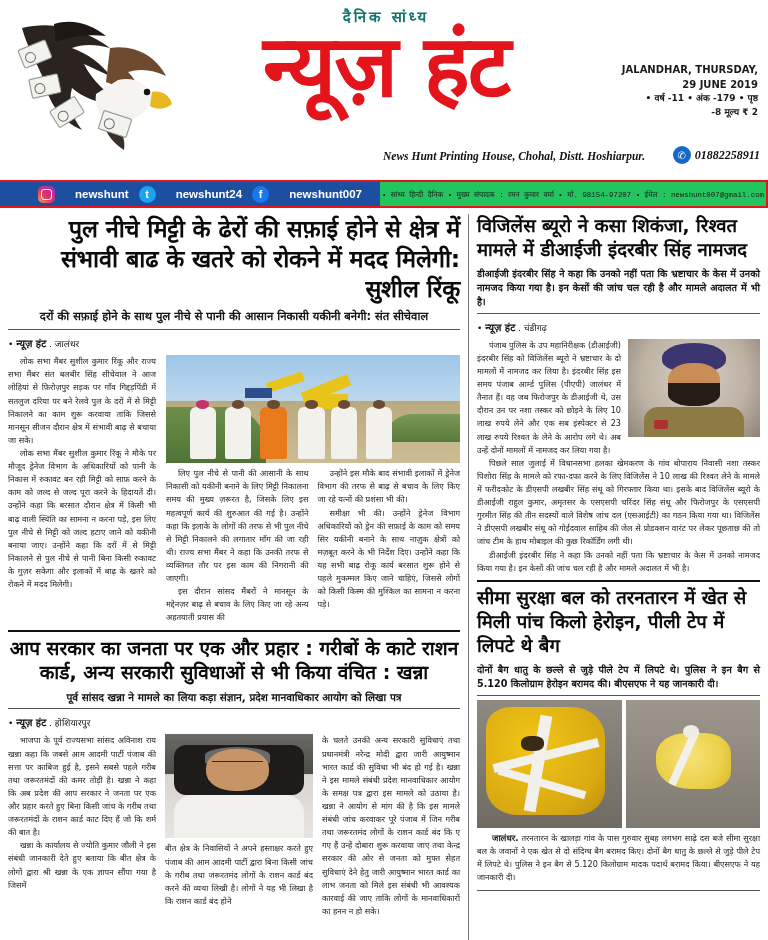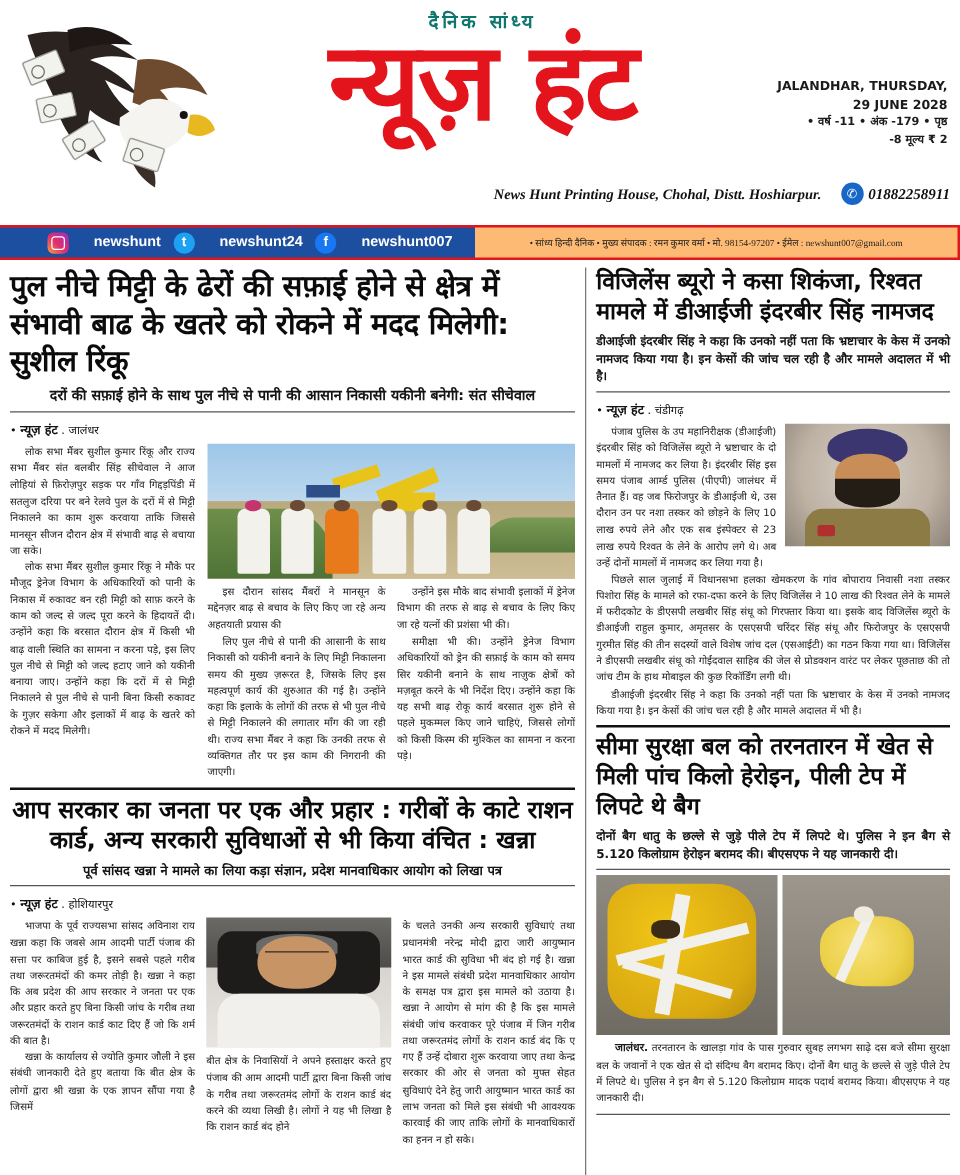--- a/index.html
+++ b/index.html
@@ -81,21 +81,21 @@
     font-family: "DejaVu Sans", sans-serif;
     font-size: 9px;
     font-weight: 700;
     color: #1b1b1b;
     line-height: 1.5;
   }
   .dateline .big { font-size: 10px; }
 
   .imprint-line {
     position: absolute;
-    left: 395px; top: 150px;
+    left: 383px; top: 150px;
     font-family: "Liberation Serif", serif;
     font-style: italic;
     font-weight: 700;
     font-size: 11.5px;
     color: #111;
     white-space: nowrap;
   }
   .phone-wrap {
     position: absolute;
     right: 8px; top: 146px;
@@ -150,25 +150,25 @@
     content:""; width:9px;height:9px;border:1.6px solid #fff;border-radius:3px;
   }
   .tw { background: #1da1f2; border-radius: 50%; }
   .fb { background: #1877f2; border-radius: 50%; }
   .shandle {
     color: #fff; font-size: 11.5px; font-weight: 700;
     font-family: "Liberation Sans", sans-serif;
   }
   .social-right {
     flex: 1;
-    background: #fdba74;
+    background: #22c55e;
     border: 2px solid #e3141b;
     border-left: none;
     display: flex; align-items: center; justify-content: center;
-    font-family: Liberation Serif, serif;
+    font-family: Liberation Mono, monospace;
     font-size: 7.4px;
     color: #1a1a1a;
     white-space: nowrap;
     letter-spacing: 0;
   }
 
   
   .content {
     display: flex;
     width: 768px;
@@ -182,21 +182,21 @@
   .hr-thick { border: 0; border-top: 2px solid #111; margin: 5px 0 4px 0; }
   .hr-thin  { border: 0; border-top: 1px solid #555; margin: 4px 0; }
 
   
   .headline-xl {
     font-family: "DejaVu Sans", sans-serif;
     font-weight: 700;
     font-size: 23.5px;
     line-height: 1.28;
     color: #0b0b0b;
-    text-align: left;
+    text-align: right;
     letter-spacing: -.2px;
   }
   .headline-lg {
     font-family: "DejaVu Sans", sans-serif;
     font-weight: 700;
     font-size: 19px;
     line-height: 1.3;
     color: #0b0b0b;
     text-align: center;
   }
@@ -335,21 +335,21 @@
       <div class="money-note mn4"></div>
     </div>
 
     <div class="title-block">
       <div class="daily-sandhya">दैनिक  सांध्य</div>
       <div class="paper-name">न्यूज़ हंट</div>
     </div>
 
     <div class="dateline">
       <div class="big">JALANDHAR, THURSDAY,</div>
-      <div class="big">29 JUNE 2028</div>
+      <div class="big">29 JUNE 2019</div>
       <div>• वर्ष -11  • अंक -179  • पृष्ठ</div>
       <div>-8 मूल्य ₹ 2</div>
     </div>
 
     <div class="imprint-line">News Hunt Printing House, Chohal, Distt. Hoshiarpur.</div>
 
     <div class="phone-wrap">
       <span class="phone-circle">✆</span>
       <span class="phone-num">01882258911</span>
     </div>
@@ -404,22 +404,22 @@
             <div class="person" style="left:68%;"></div>
           </div>
 
           <div class="body-text">
             <div style="width:148px;float:left;">
               <p>लोक सभा मैंबर सुशील कुमार रिंकू और राज्य सभा मैंबर संत बलबीर सिंह सीचेवाल ने आज लोहियां से फ़िरोज़पुर सड़क पर गाँव गिद्दड़पिंडी में सतलुज दरिया पर बने रेलवे पुल के दरों में से मिट्टी निकालने का काम शुरू करवाया ताकि जिससे मानसून सीजन दौरान क्षेत्र में संभावी बाढ़ से बचाया जा सके।</p>
               <p>लोक सभा मैंबर सुशील कुमार रिंकू ने मौके पर मौजूद ड्रेनेज विभाग के अधिकारियों को पानी के निकास में रुकावट बन रही मिट्टी को साफ़ करने के काम को जल्द से जल्द पूरा करने के हिदायतें दी। उन्होंने कहा कि बरसात दौरान क्षेत्र में किसी भी बाढ़ वाली स्थिति का सामना न करना पड़े, इस लिए पुल नीचे से मिट्टी को जल्द हटाए जाने को यकीनी बनाया जाए। उन्होंने कहा कि दरों में से मिट्टी निकालने से पुल नीचे से पानी बिना किसी रुकावट के गुज़र सकेगा और इलाकों में बाढ़ के खतरे को रोकने में मदद मिलेगी।</p>
             </div>
             <div style="width:294px;float:right;">
               <div style="column-count:2;column-gap:9px;">
+                <p>लिए पुल नीचे से पानी की आसानी के साथ निकासी को यकीनी बनाने के लिए मिट्टी निकालना समय की मुख्य ज़रूरत है, जिसके लिए इस महत्वपूर्ण कार्य की शुरुआत की गई है। उन्होंने कहा कि इलाके के लोगों की तरफ से भी पुल नीचे से मिट्टी निकालने की लगातार माँग की जा रही थी। राज्य सभा मैंबर ने कहा कि उनकी तरफ से व्यक्तिगत तौर पर इस काम की निगरानी की जाएगी।</p>
                 <p>इस दौरान सांसद मैंबरों ने मानसून के मद्देनज़र बाढ़ से बचाव के लिए किए जा रहे अन्य अहतयाती प्रयास की</p>
-                <p>लिए पुल नीचे से पानी की आसानी के साथ निकासी को यकीनी बनाने के लिए मिट्टी निकालना समय की मुख्य ज़रूरत है, जिसके लिए इस महत्वपूर्ण कार्य की शुरुआत की गई है। उन्होंने कहा कि इलाके के लोगों की तरफ से भी पुल नीचे से मिट्टी निकालने की लगातार माँग की जा रही थी। राज्य सभा मैंबर ने कहा कि उनकी तरफ से व्यक्तिगत तौर पर इस काम की निगरानी की जाएगी।</p>
                 <p>उन्होंने इस मौके बाद संभावी इलाकों में ड्रेनेज विभाग की तरफ से बाढ़ से बचाव के लिए किए जा रहे यत्नों की प्रशंसा भी की।</p>
                 <p>समीक्षा भी की। उन्होंने ड्रेनेज विभाग अधिकारियों को ड्रेन की सफ़ाई के काम को समय सिर यकीनी बनाने के साथ नाज़ुक क्षेत्रों को मज़बूत करने के भी निर्देश दिए। उन्होंने कहा कि यह सभी बाढ़ रोकू कार्य बरसात शुरू होने से पहले मुकम्मल किए जाने चाहिएं, जिससे लोगों को किसी किस्म की मुश्किल का सामना न करना पड़े।</p>
               </div>
             </div>
           </div>
         </div>
       </div>
 
       <hr class="hr-thick" style="clear:both;">
 

